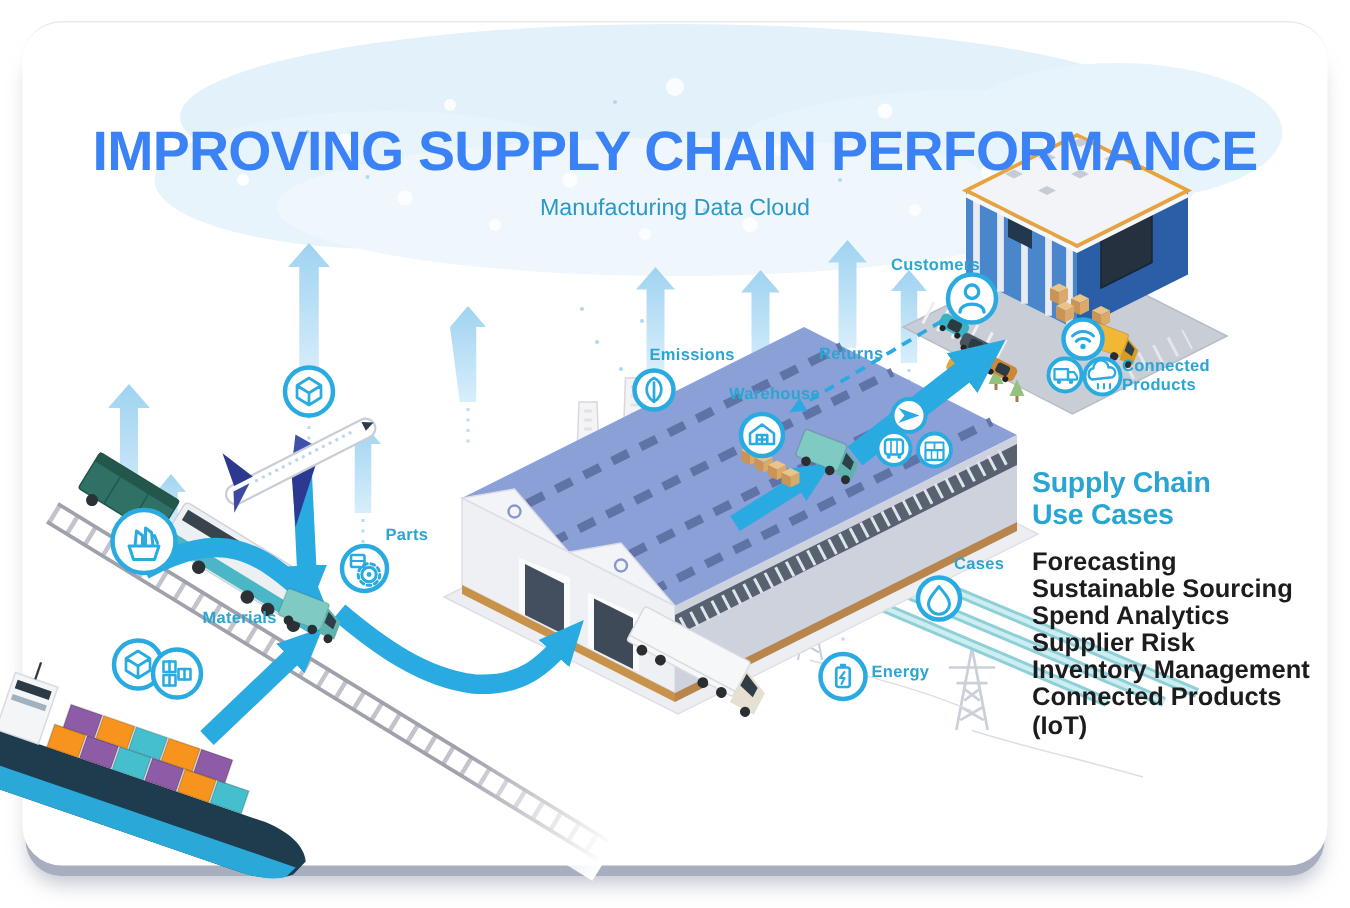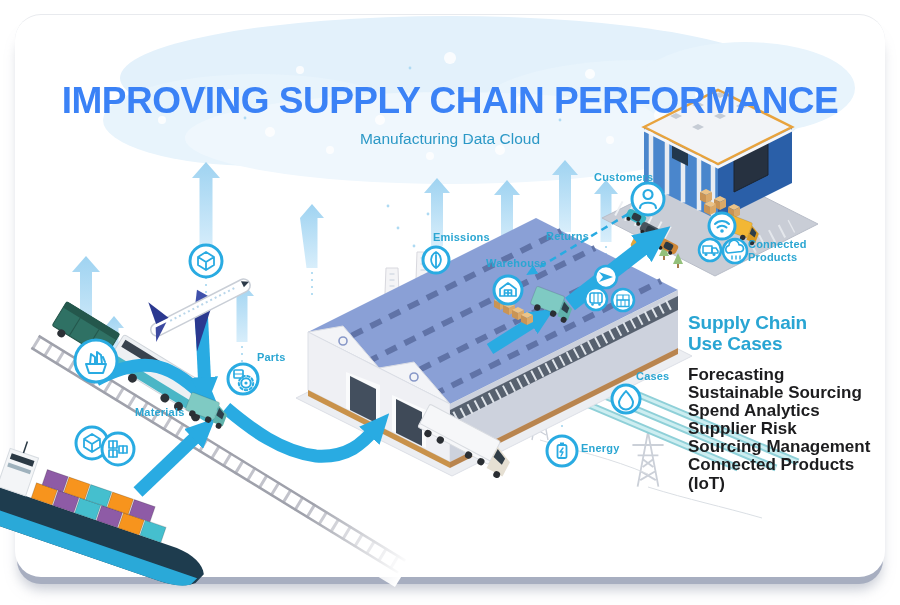--- a/index.html
+++ b/index.html
@@ -498,17 +498,17 @@
     <div class="uc-head">
       <div>Supply Chain</div>
       <div>Use Cases</div>
     </div>
     <ul class="uc-list">
 
     <li>Forecasting</li>
         <li>Sustainable Sourcing</li>
         <li>Spend Analytics</li>
         <li>Supplier Risk</li>
-        <li>Sourcing Management</li>
+        <li>Inventory Management</li>
         <li>Connected Products (IoT)</li>
       </ul>
   </div>
 </div>
 
 </body></html>

